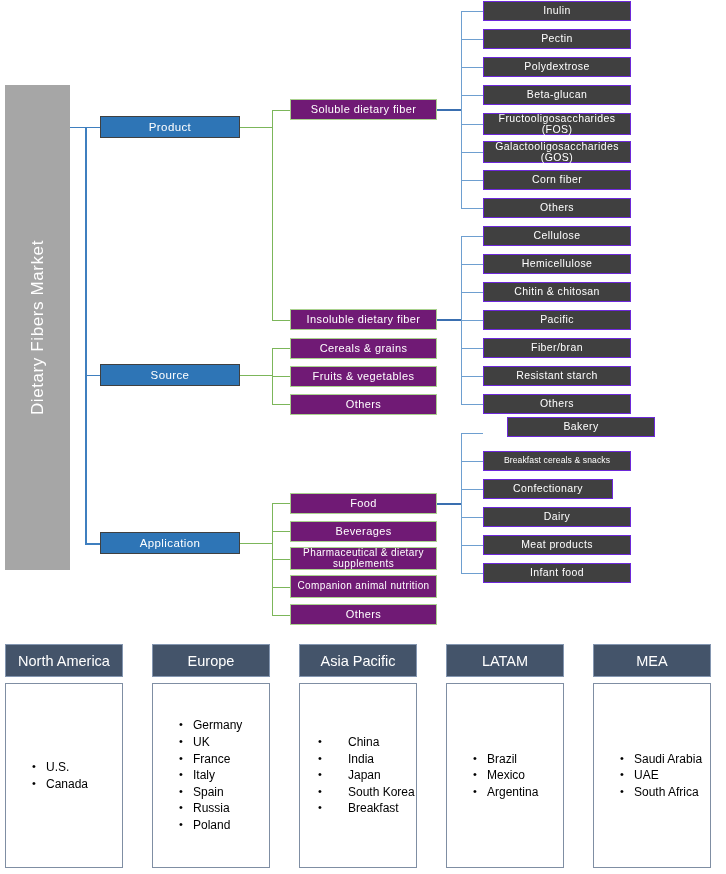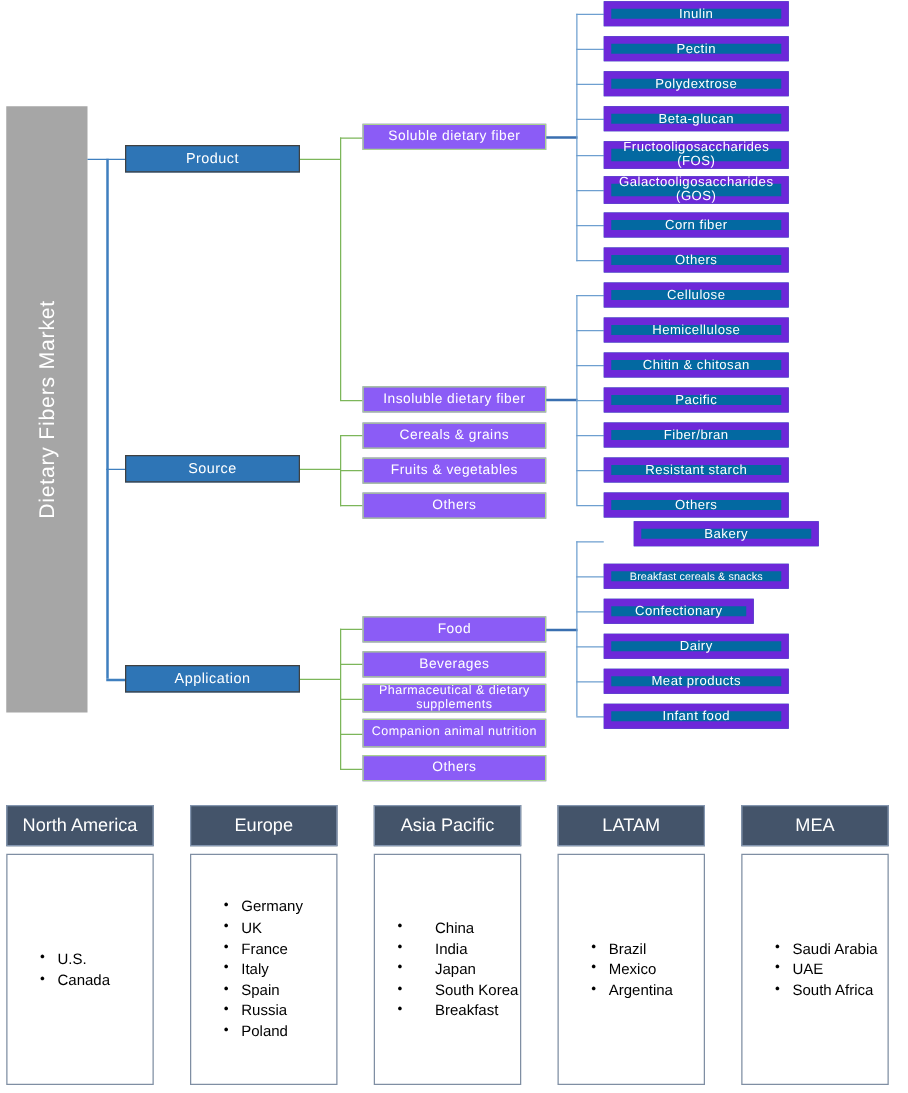--- a/index.html
+++ b/index.html
@@ -56,28 +56,28 @@
     white-space: nowrap;
   }
 
   .box-cat {
     background: #2e75b6;
     border: 1px solid #404040;
     font-size: 11.5px;
   }
 
   .box-green {
-    background: #8b5cf6;
+    background: #701a75;
     border: 1px solid #a9d18e;
     font-size: 11px;
   }
 
   .box-blue {
-    background: #0369a1;
-    border: 6px solid #6d28d9;
+    background: #404040;
+    border: 1px solid #6d28d9;
     font-size: 10.5px;
   }
   .box-blue.tiny { font-size: 8.6px; letter-spacing: 0.1px; }
 
   
   .region {
     position: absolute;
     box-sizing: border-box;
   }
   .region-header {
@@ -278,21 +278,21 @@
   <div class="line blue" style="left:461px; top:517px; width:22px; height:1px;"></div>
   <div class="line blue" style="left:461px; top:545px; width:22px; height:1px;"></div>
   <div class="line blue" style="left:461px; top:573px; width:22px; height:1px;"></div>
 
   <div class="box box-blue" style="left:483px; top:417px; width:148px; height:20px;margin-left:24px;">
     <span>Bakery</span>
     </div>
   <div class="box box-blue tiny" style="left:483px; top:451px; width:148px; height:20px;">
     <span>Breakfast cereals &amp; snacks</span>
     </div>
-  <div class="box box-blue" style="left:483px; top:479px; width:120px; height:20px;">
+  <div class="box box-blue" style="left:483px; top:479px; width:130px; height:20px;">
     <span>Confectionary</span>
     </div>
   <div class="box box-blue" style="left:483px; top:507px; width:148px; height:20px;">
     <span>Dairy</span>
     </div>
   <div class="box box-blue" style="left:483px; top:535px; width:148px; height:20px;">
     <span>Meat products</span>
     </div>
   <div class="box box-blue" style="left:483px; top:563px; width:148px; height:20px;">
     <span>Infant food</span>

